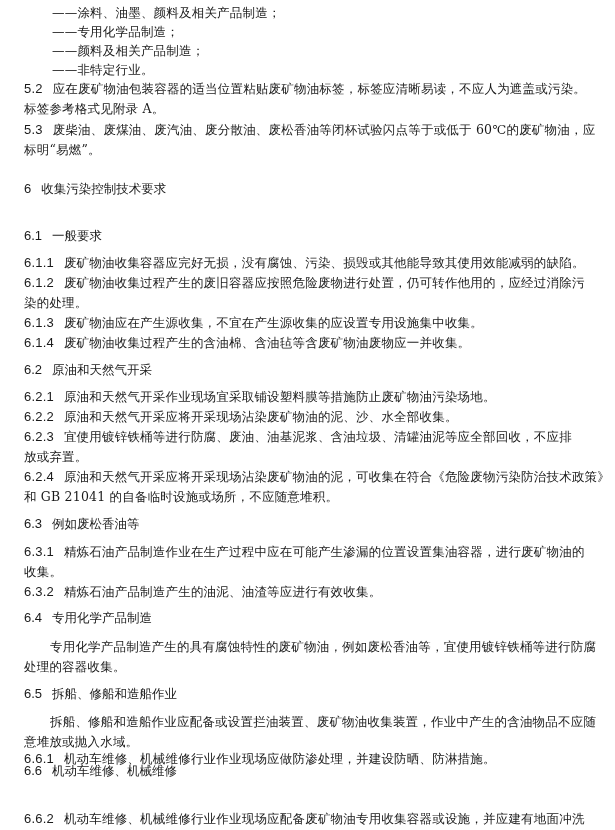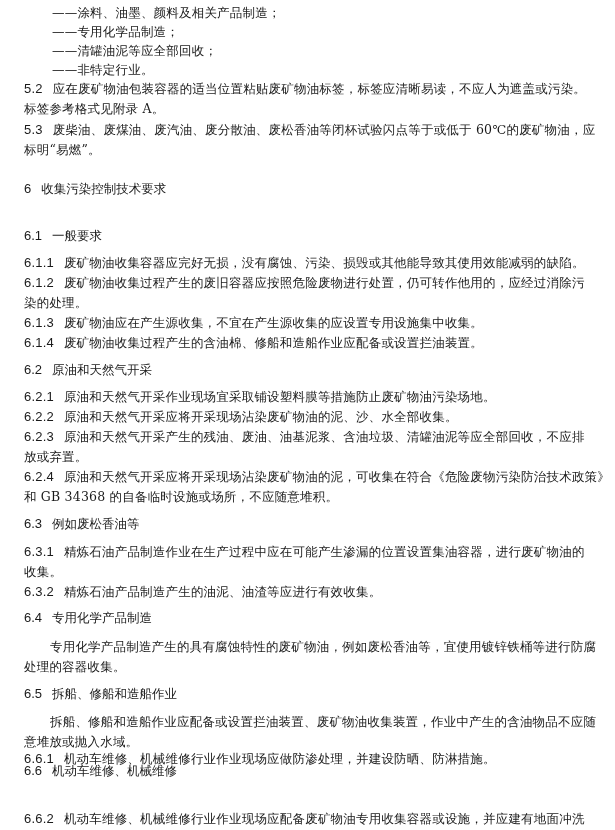--- a/index.html
+++ b/index.html
@@ -20,21 +20,21 @@
   .h1 .num, .h2 .num { margin-right: 10px; }
   .txt { font-size: 12.5px; letter-spacing: 0.2px; }
 </style>
 </head>
 <body>
 
 <div>
 
   <div class="line txt dash" style="top:4px;">——涂料、油墨、颜料及相关产品制造；</div>
   <div class="line txt dash" style="top:23px;">——专用化学品制造；</div>
-  <div class="line txt dash" style="top:42px;">——清罐油泥等应全部回收；</div>
+  <div class="line txt dash" style="top:42px;">——颜料及相关产品制造；</div>
   <div class="line txt dash" style="top:61px;">——非特定行业。</div>
 
   <div class="line txt" style="top:80px;">
     <span class="num">5.2</span><span>应在废矿物油包装容器的适当位置粘贴废矿物油标签，标签应清晰易读，不应人为遮盖或污染。</span>
   </div>
   <div class="line txt" style="top:100px;">标签参考格式见附录 A。</div>
 
   <div class="line txt" style="top:121px;">
     <span class="num">5.3</span><span>废柴油、废煤油、废汽油、废分散油、废松香油等闭杯试验闪点等于或低于 60℃的废矿物油，应</span>
   </div>
@@ -52,41 +52,41 @@
     <span class="num">6.1.1</span><span>废矿物油收集容器应完好无损，没有腐蚀、污染、损毁或其他能导致其使用效能减弱的缺陷。</span>
   </div>
   <div class="line txt" style="top:274px;">
     <span class="num">6.1.2</span><span>废矿物油收集过程产生的废旧容器应按照危险废物进行处置，仍可转作他用的，应经过消除污</span>
   </div>
   <div class="line txt" style="top:294px;">染的处理。</div>
   <div class="line txt" style="top:314px;">
     <span class="num">6.1.3</span><span>废矿物油应在产生源收集，不宜在产生源收集的应设置专用设施集中收集。</span>
   </div>
   <div class="line txt" style="top:334px;">
-    <span class="num">6.1.4</span><span>废矿物油收集过程产生的含油棉、修船和造船作业应配备或设置拦油装置。</span>
+    <span class="num">6.1.4</span><span>废矿物油收集过程产生的含油棉、含油毡等含废矿物油废物应一并收集。</span>
   </div>
 
   <div class="line h2" style="top:361px;">
     <span class="num">6.2</span><span>原油和天然气开采</span>
   </div>
 
   <div class="line txt" style="top:388px;">
     <span class="num">6.2.1</span><span>原油和天然气开采作业现场宜采取铺设塑料膜等措施防止废矿物油污染场地。</span>
   </div>
   <div class="line txt" style="top:408px;">
     <span class="num">6.2.2</span><span>原油和天然气开采应将开采现场沾染废矿物油的泥、沙、水全部收集。</span>
   </div>
   <div class="line txt" style="top:428px;">
-    <span class="num">6.2.3</span><span>原油和天然气开采产生的残油、废油、油基泥浆、含油垃圾、清罐油泥等应全部回收，不应排</span>
+    <span class="num">6.2.3</span><span>宜使用镀锌铁桶等进行防腐、废油、油基泥浆、含油垃圾、清罐油泥等应全部回收，不应排</span>
   </div>
   <div class="line txt" style="top:448px;">放或弃置。</div>
   <div class="line txt" style="top:468px;">
     <span class="num">6.2.4</span><span>原油和天然气开采应将开采现场沾染废矿物油的泥，可收集在符合《危险废物污染防治技术政策》</span>
   </div>
-  <div class="line txt" style="top:488px;">和 GB 34368 的自备临时设施或场所，不应随意堆积。</div>
+  <div class="line txt" style="top:488px;">和 GB 21041 的自备临时设施或场所，不应随意堆积。</div>
 
   <div class="line h2" style="top:515px;">
     <span class="num">6.3</span><span>例如废松香油等</span>
   </div>
 
   <div class="line txt" style="top:543px;">
     <span class="num">6.3.1</span><span>精炼石油产品制造作业在生产过程中应在可能产生渗漏的位置设置集油容器，进行废矿物油的</span>
   </div>
   <div class="line txt" style="top:563px;">收集。</div>
   <div class="line txt" style="top:583px;">

